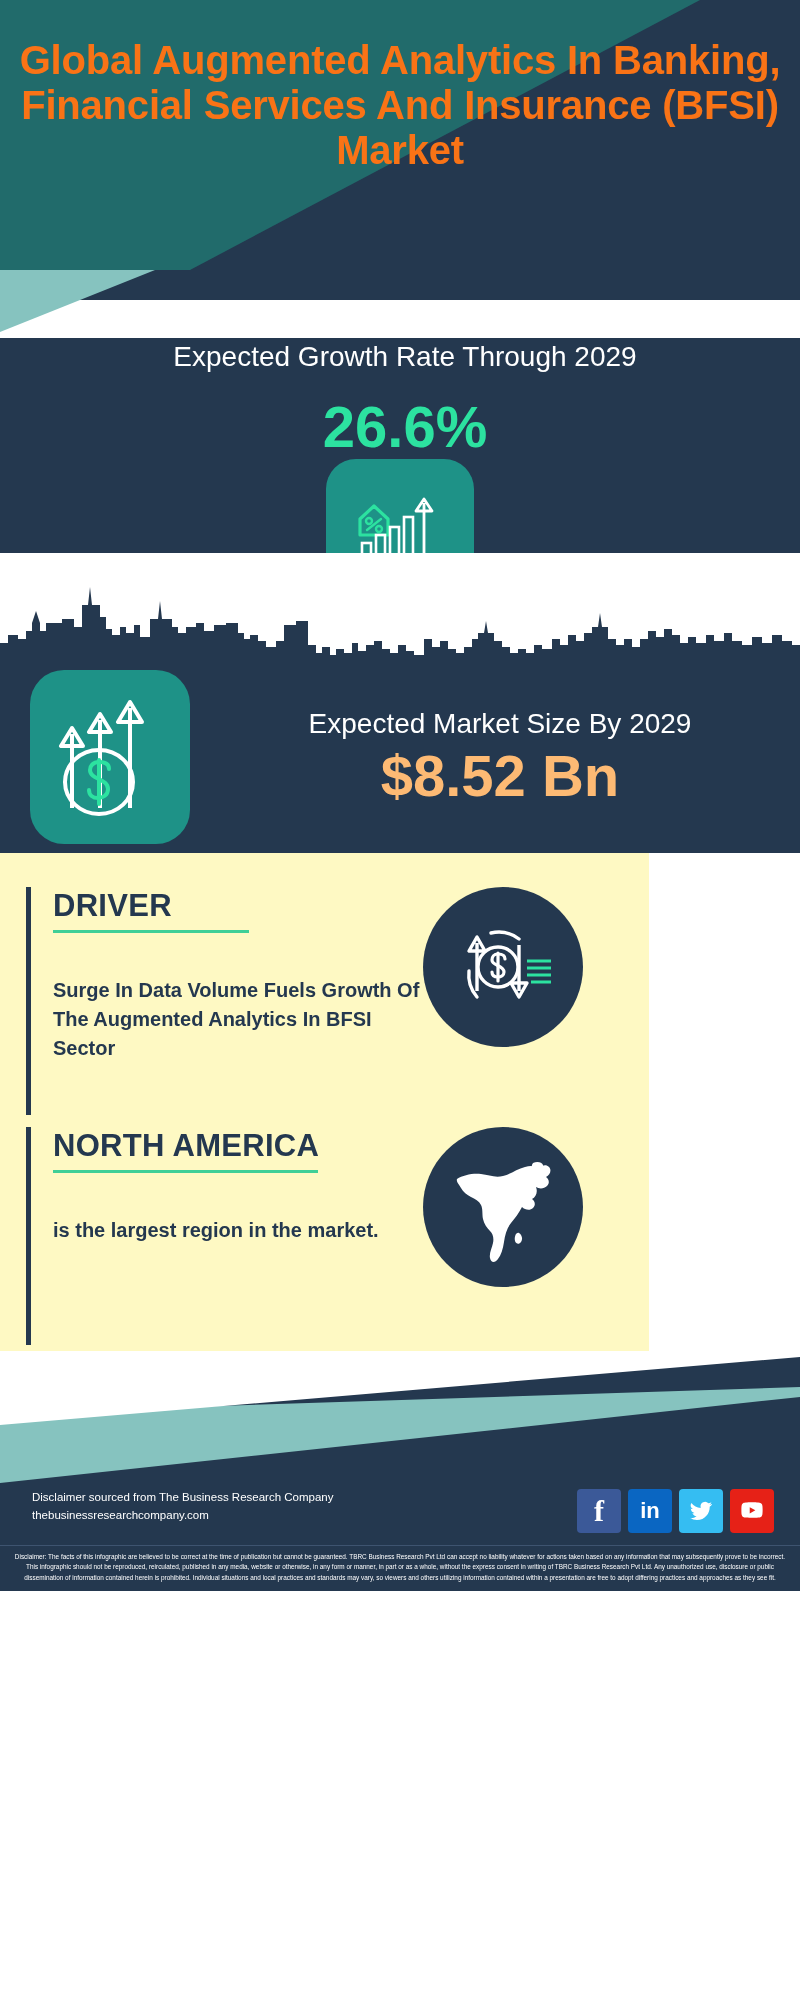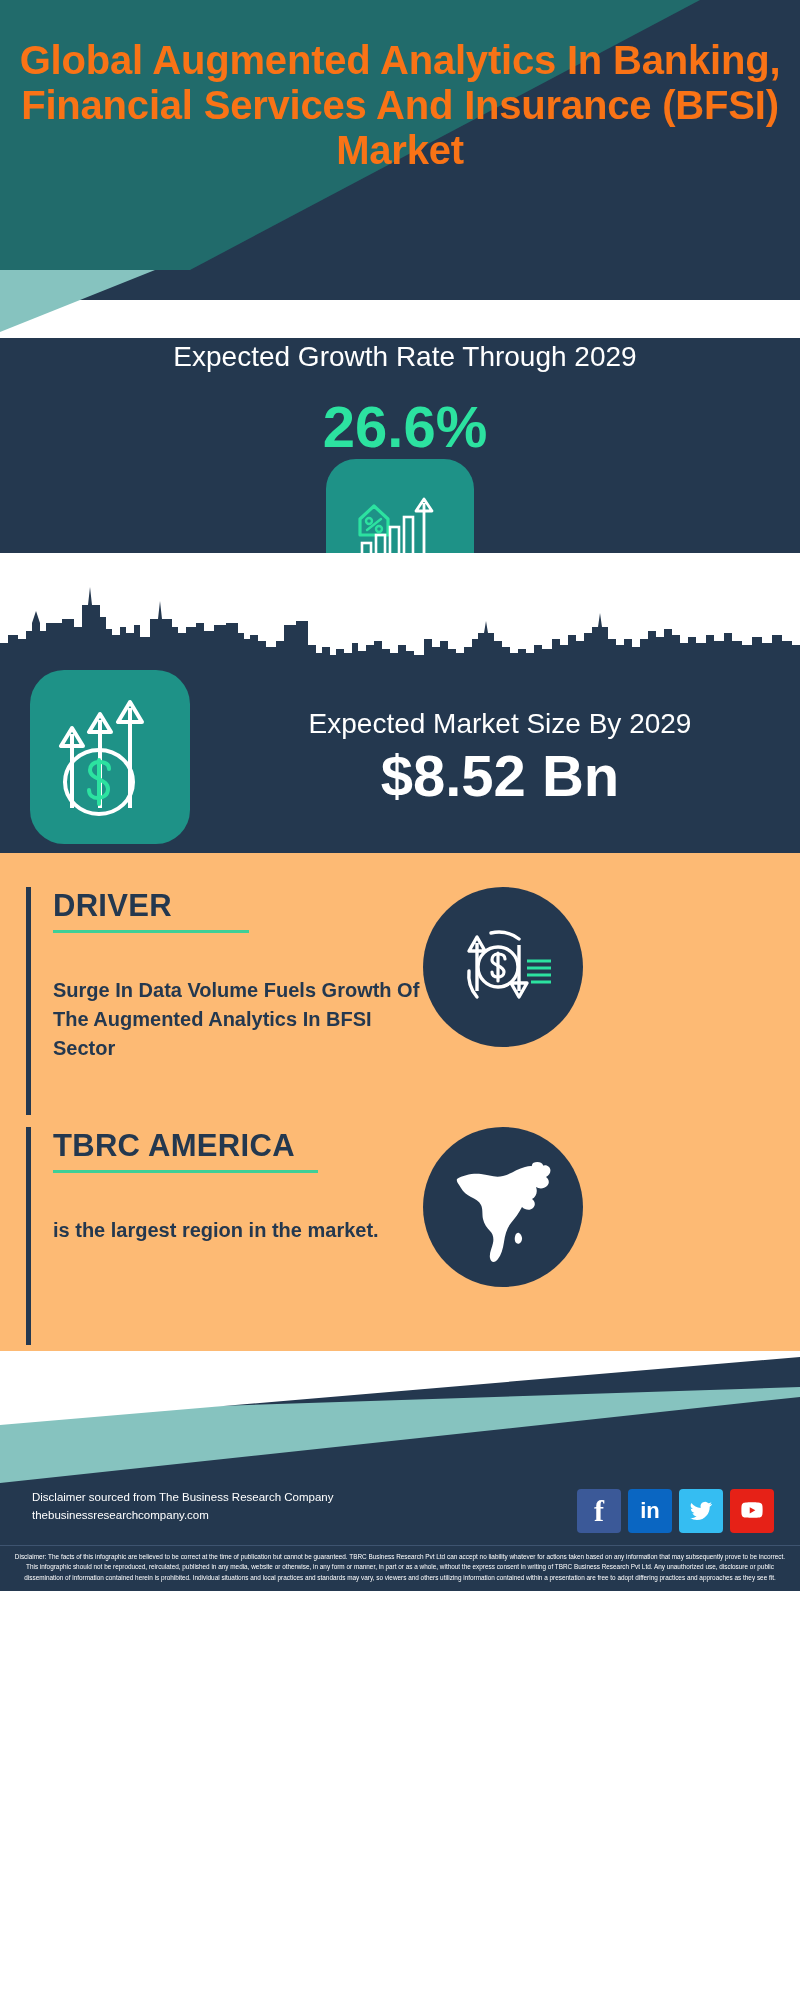--- a/index.html
+++ b/index.html
@@ -125,32 +125,32 @@
     align-items:center;
   }
   .market-icon-holder { width:220px; display:flex; justify-content:center; }
   .market-text { flex:1; text-align:center; padding-right:20px; }
   .market-label {
     color:#ffffff;
     font-size:28px;
     line-height:1.3;
   }
   .market-value {
-    color:#ffffff;
+    color:#fdba74;
     font-size:58px;
     font-weight:bold;
     line-height:1.1;
     margin-top:2px;
   }
 
   
   .content {
     position:relative;
-    width:800px;
-    background:#fdba74;
+    width:649px;
+    background:#fef9c3;
     padding-top:28px;
   }
   .block {
     position:relative;
     display:flex;
     align-items:flex-start;
     padding-left:26px;
     min-height:240px;
   }
   .vbar {
@@ -347,21 +347,21 @@
         <line x1="80" y1="57" x2="104" y2="57" stroke="#2ce2a0" stroke-width="3"></line>
         <line x1="80" y1="64" x2="104" y2="64" stroke="#2ce2a0" stroke-width="3"></line>
         <line x1="84" y1="71" x2="104" y2="71" stroke="#2ce2a0" stroke-width="3"></line>
       </svg>
     </div>
   </div>
 
   <div class="block" style="min-height:230px;">
     <div class="vbar"></div>
     <div class="block-body">
-      <div class="block-heading">TBRC AMERICA</div>
+      <div class="block-heading">NORTH AMERICA</div>
       <div class="heading-rule rule-region"></div>
       <div class="block-text">is the largest region in the market.</div>
     </div>
     <div class="circle-icon">
       <svg width="120" height="124" viewBox="0 0 120 124" fill="none">
         <path fill="#ffffff" d="M14 34 C20 30 30 28 38 29 C46 30 52 33 60 31 C68 29 74 24 82 22 C88 20 93 21 96 24 C99 20 103 19 106 22 C109 25 107 30 103 32 C106 34 107 38 104 41 C101 44 96 44 93 42 C95 47 93 52 89 54 C92 56 93 60 90 63 C87 66 82 65 79 62 C76 68 72 73 68 78 C64 83 62 90 61 97 C60 104 58 110 55 114 C52 118 48 118 47 113 C46 108 49 103 50 98 C51 93 50 89 47 86 C44 83 41 79 40 74 C39 69 40 64 38 60 C36 56 32 54 28 52 C24 50 20 47 18 43 C16 39 13 37 14 34 Z"></path>
         <path fill="#ffffff" d="M90 18 C94 16 99 17 100 20 C101 23 98 25 94 25 C90 25 87 22 90 18 Z"></path>
         <path fill="#ffffff" d="M76 88 C79 90 80 94 78 97 C76 100 73 99 72 96 C71 92 73 87 76 88 Z"></path>
       </svg>
     </div>

